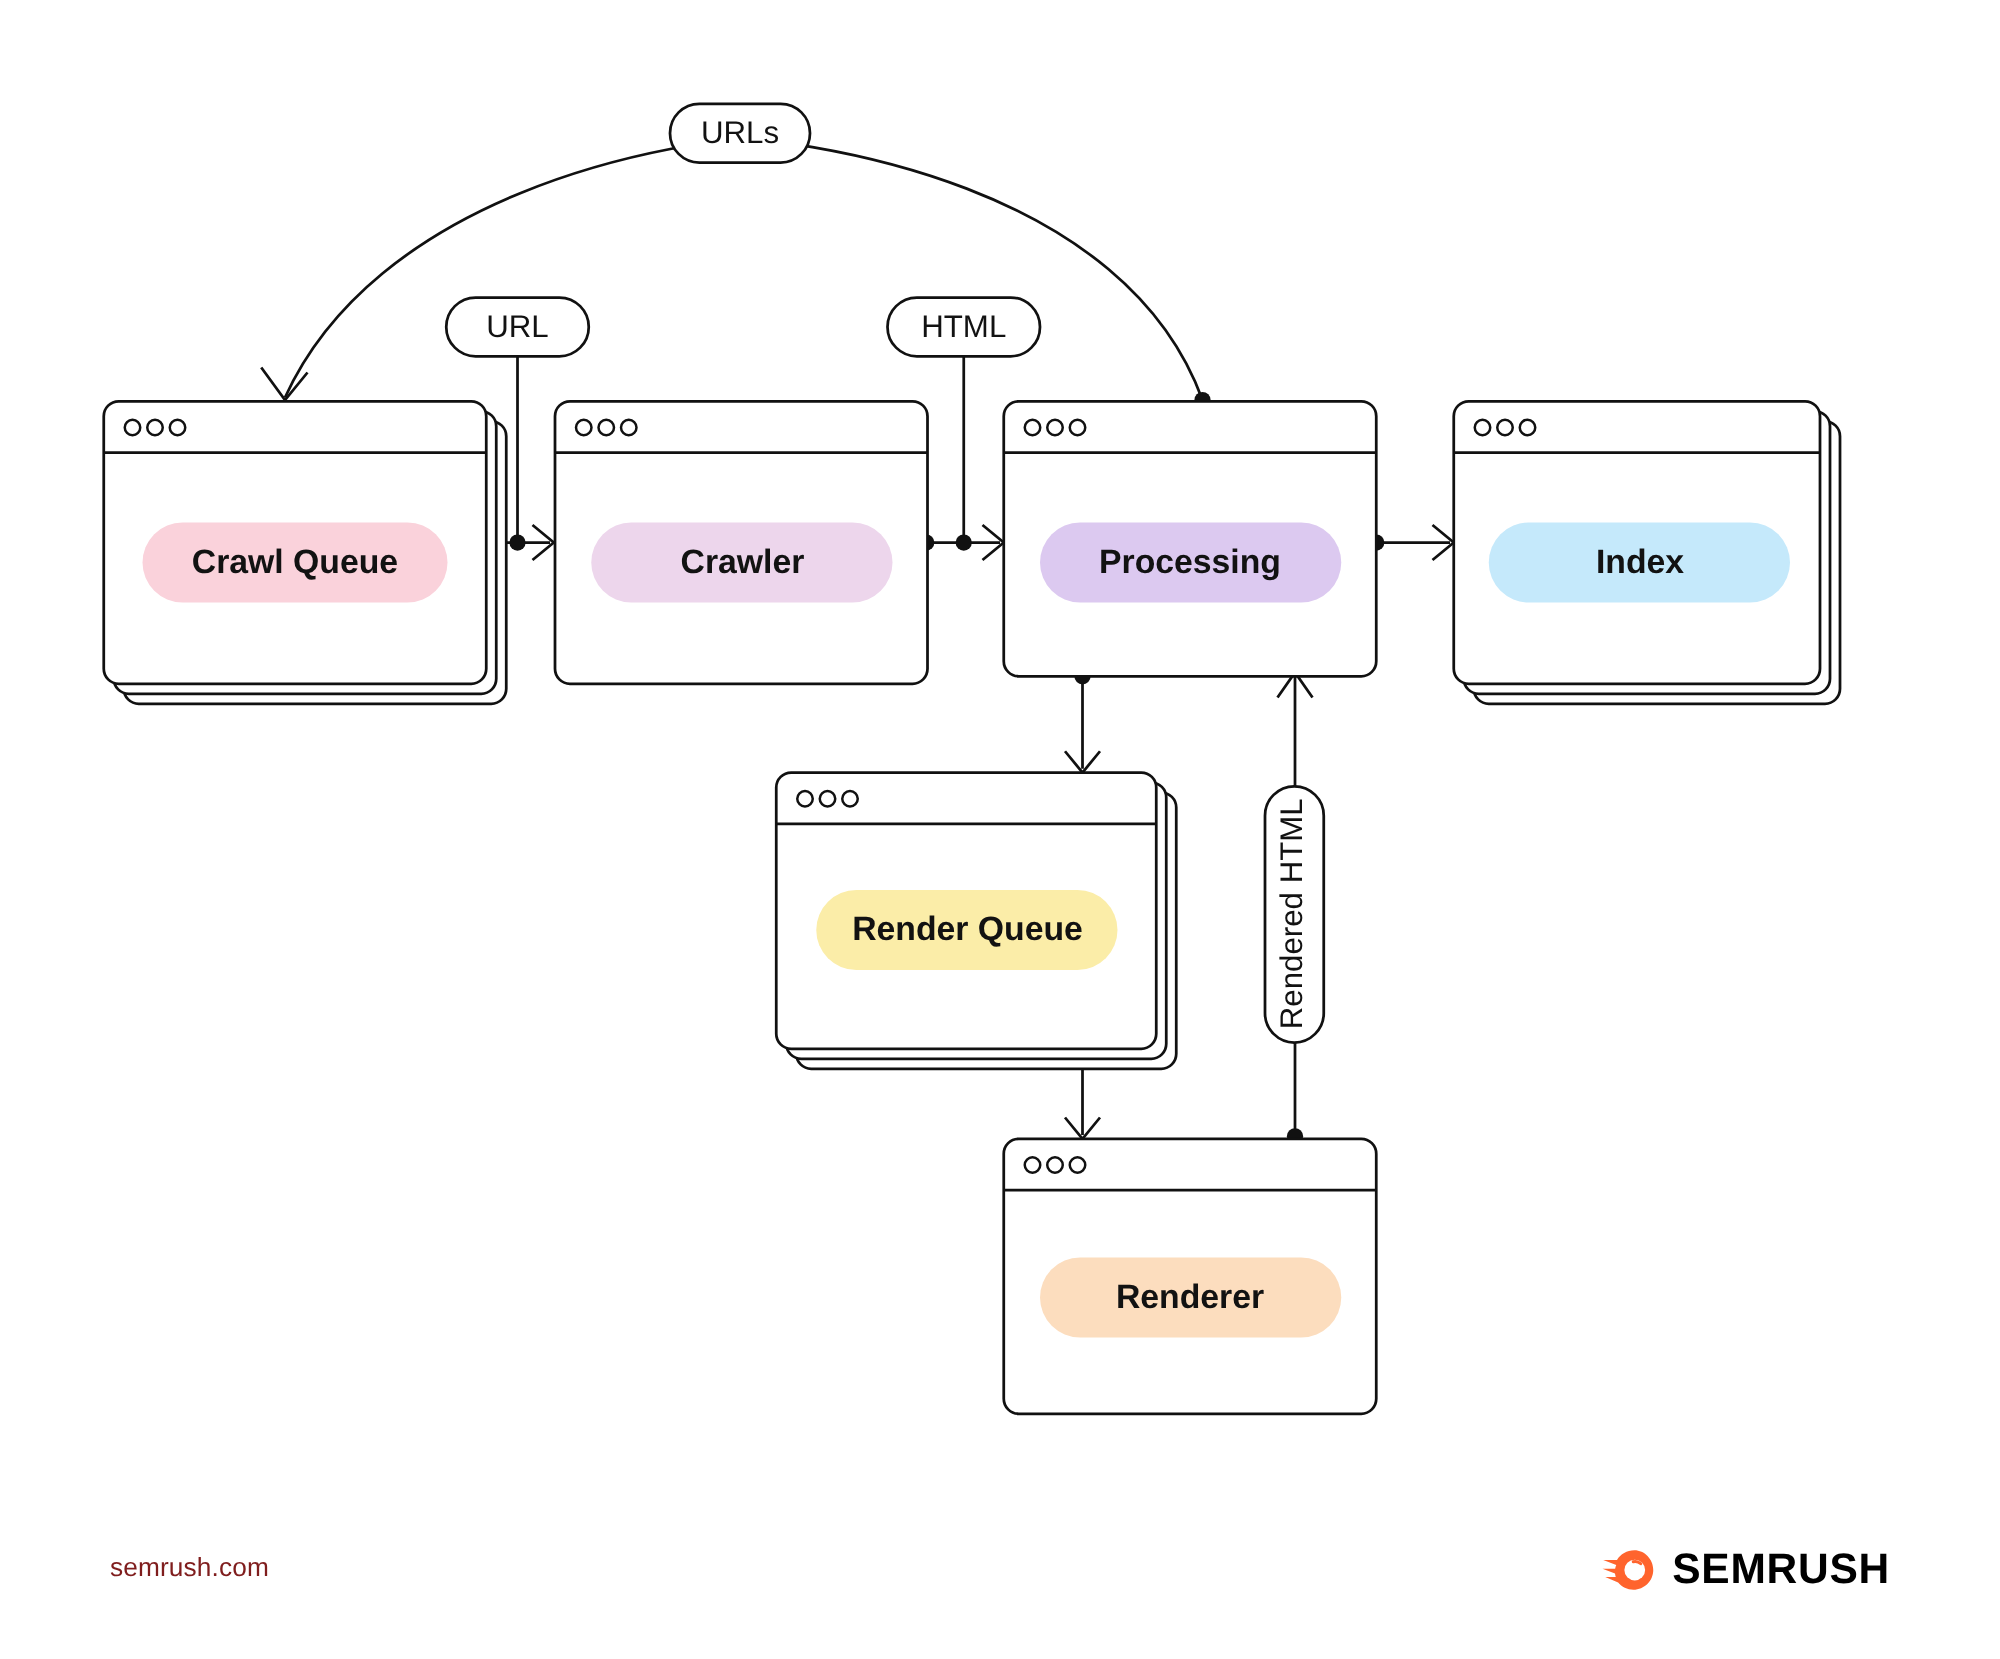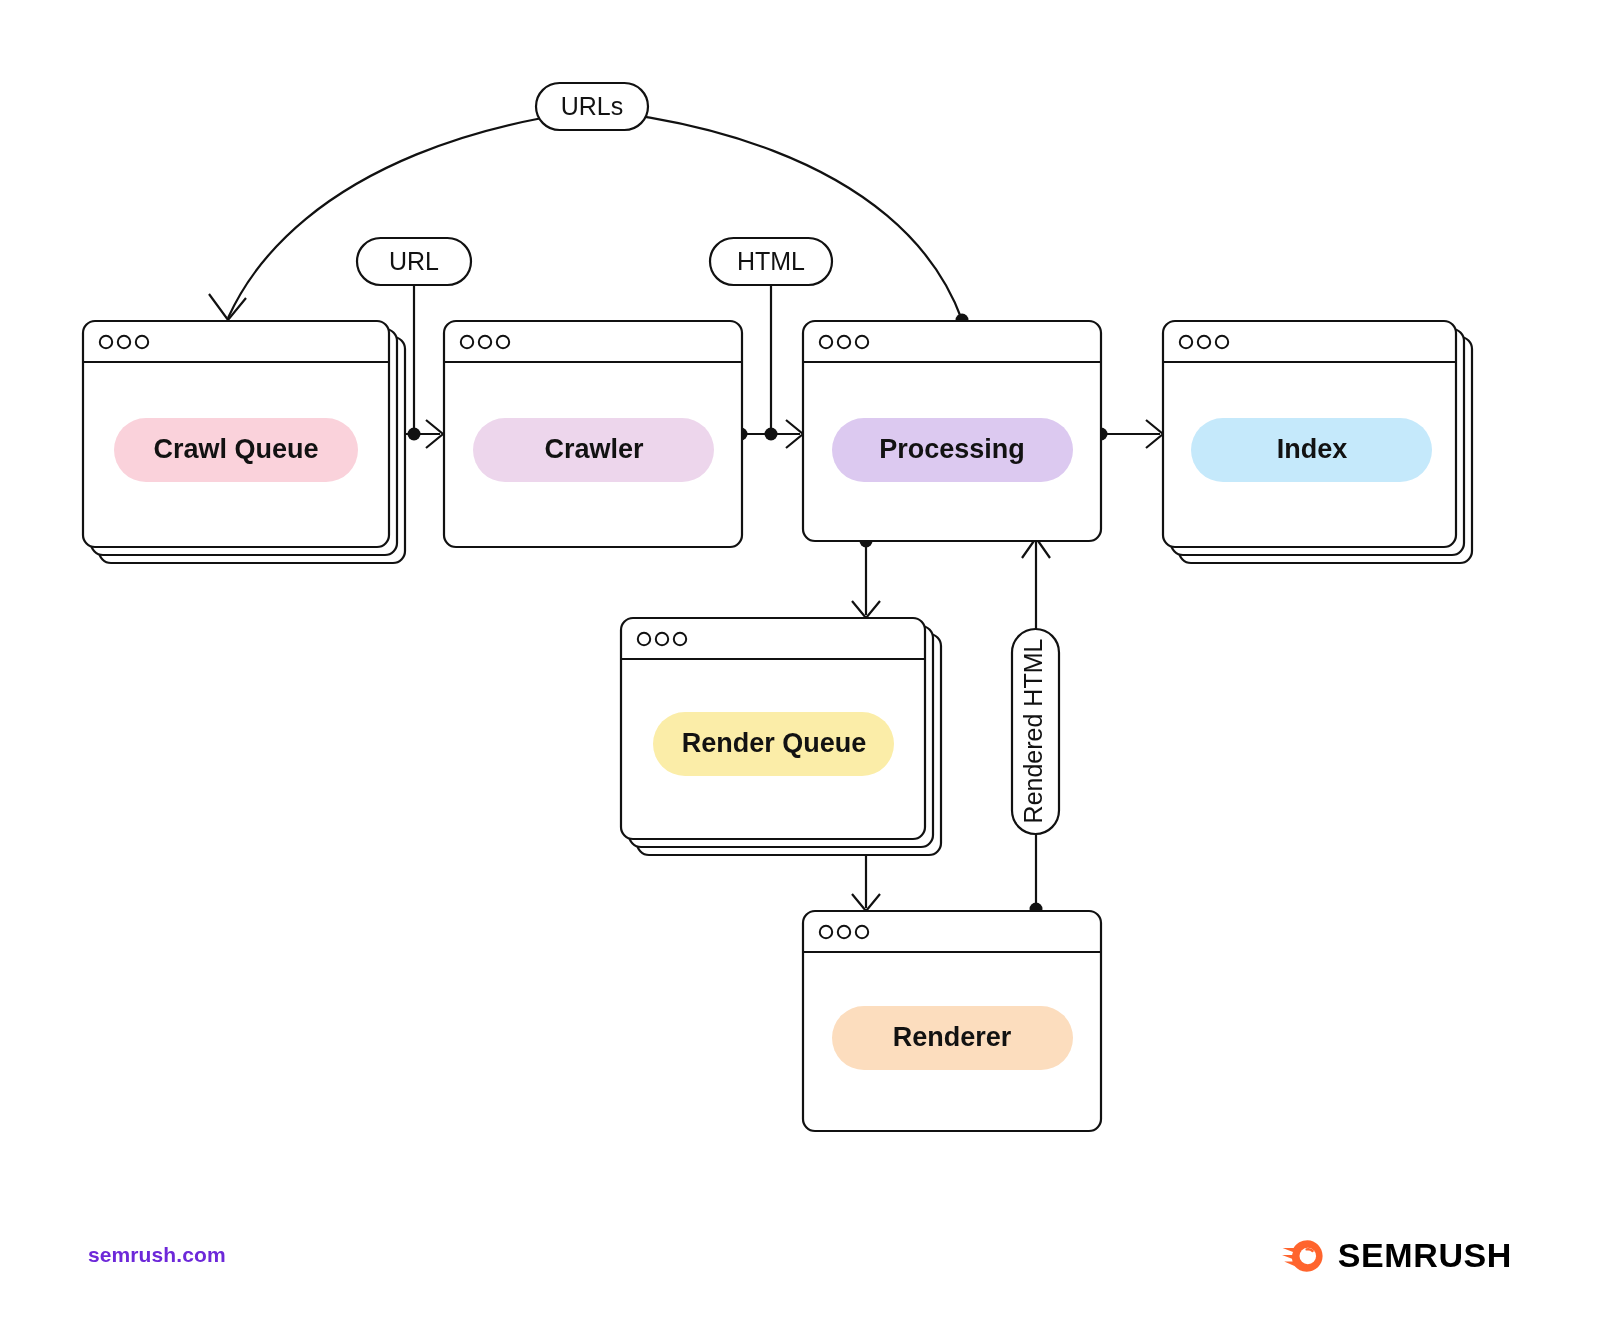--- a/index.html
+++ b/index.html
@@ -51,24 +51,23 @@
     font-weight: 600;
     fill: #121212;
     text-anchor: middle;
     dominant-baseline: middle;
   }
   .footer-url {
     position: absolute;
     left: 88px;
     top: 1243px;
     font-size: 21px;
-    color: #6d28d9;
+    color: #7f1d1d;
     letter-spacing: 0.1px;
     font-family: "Liberation Sans", "DejaVu Sans", sans-serif;
-    font-weight: bold;
   }
   .brand-lockup {
     position: absolute;
     right: 88px;
     top: 1238px;
     display: flex;
     align-items: flex-end;
     gap: 13px;
   }
   .brand-wordmark {

